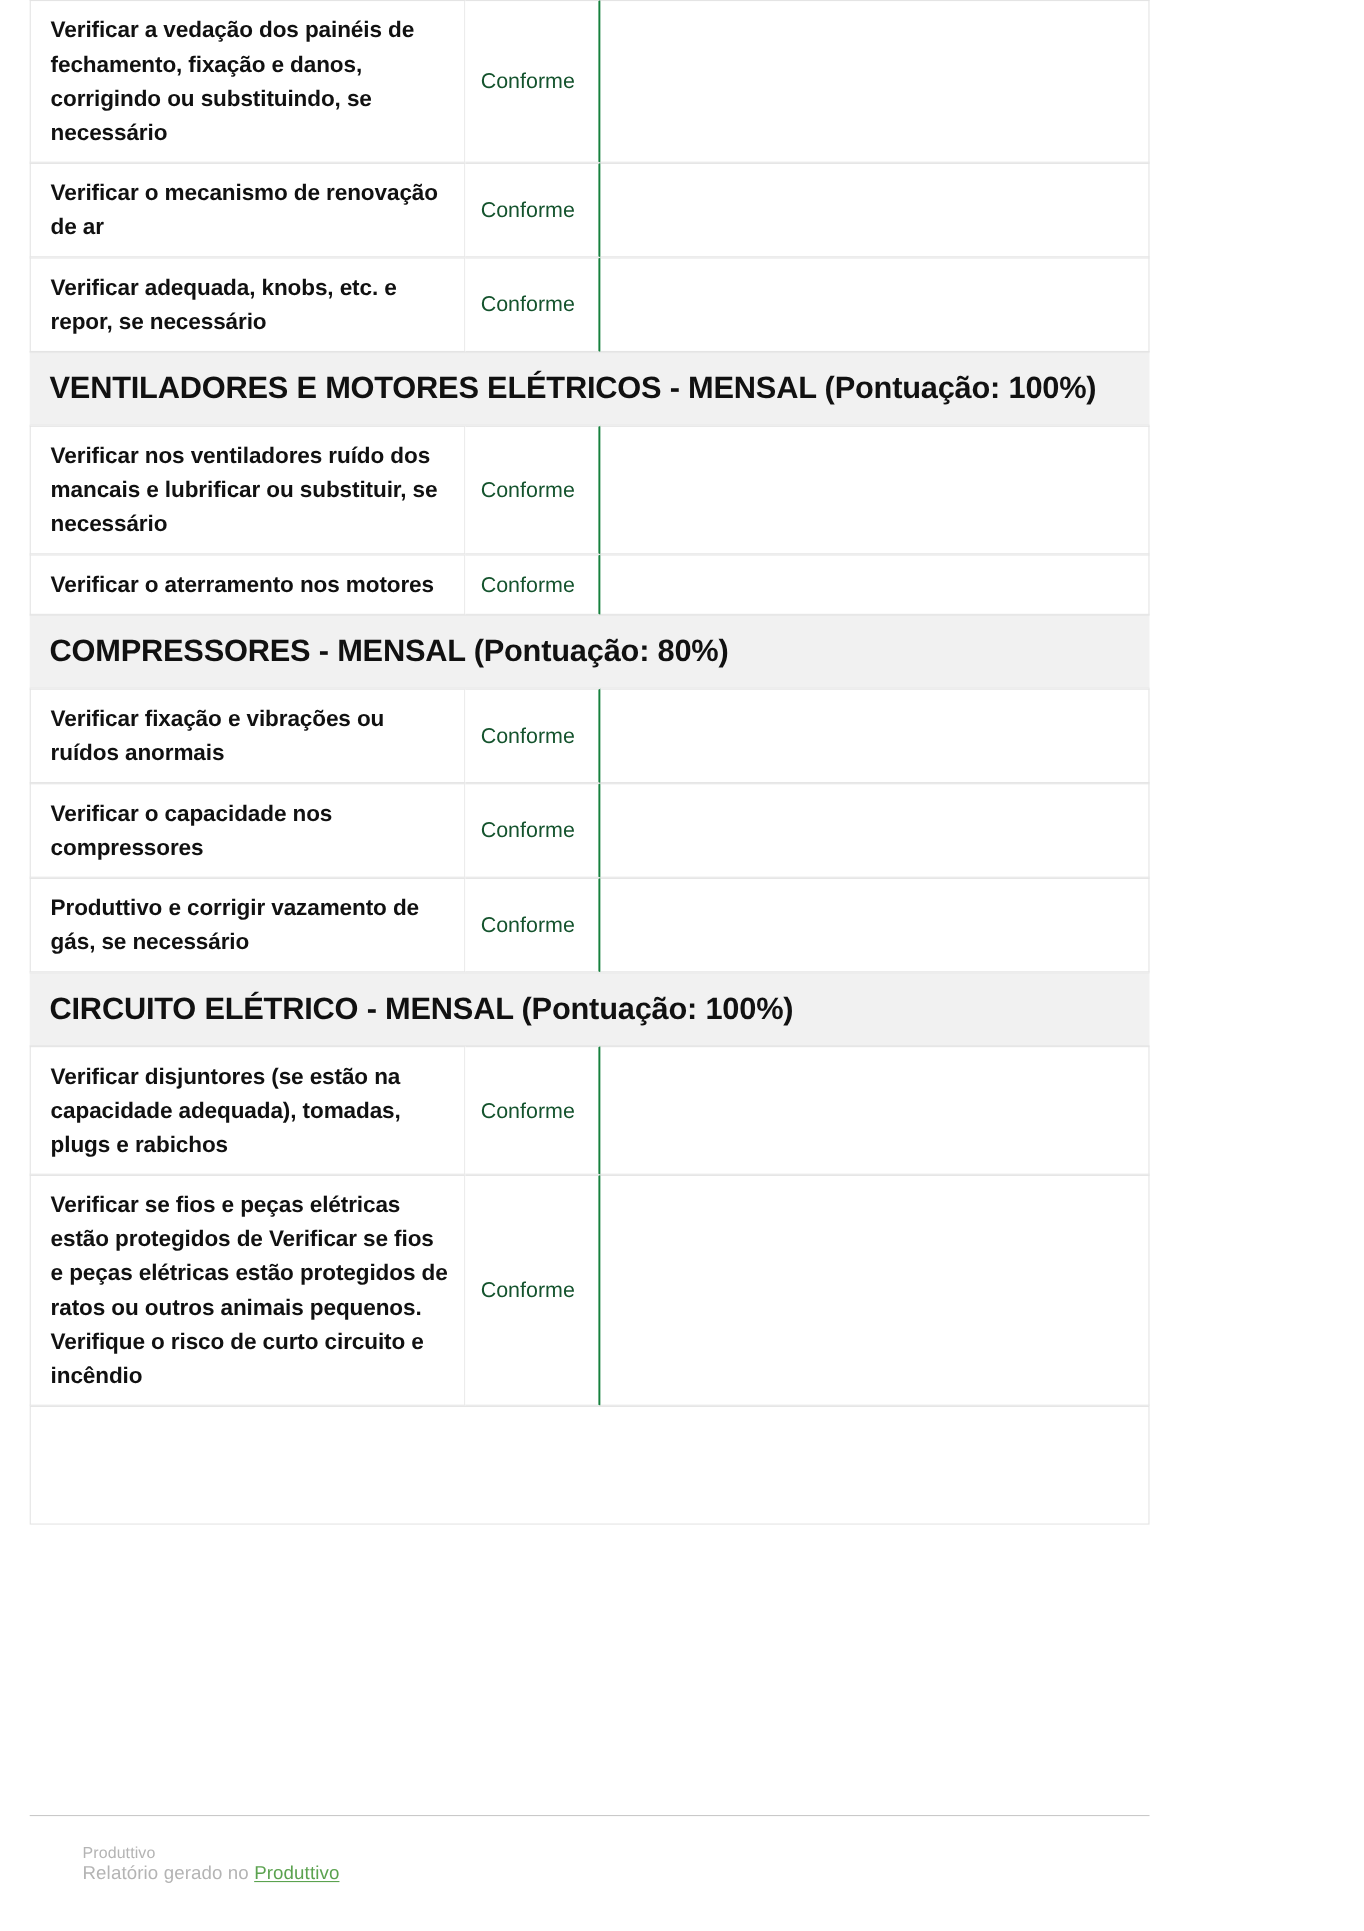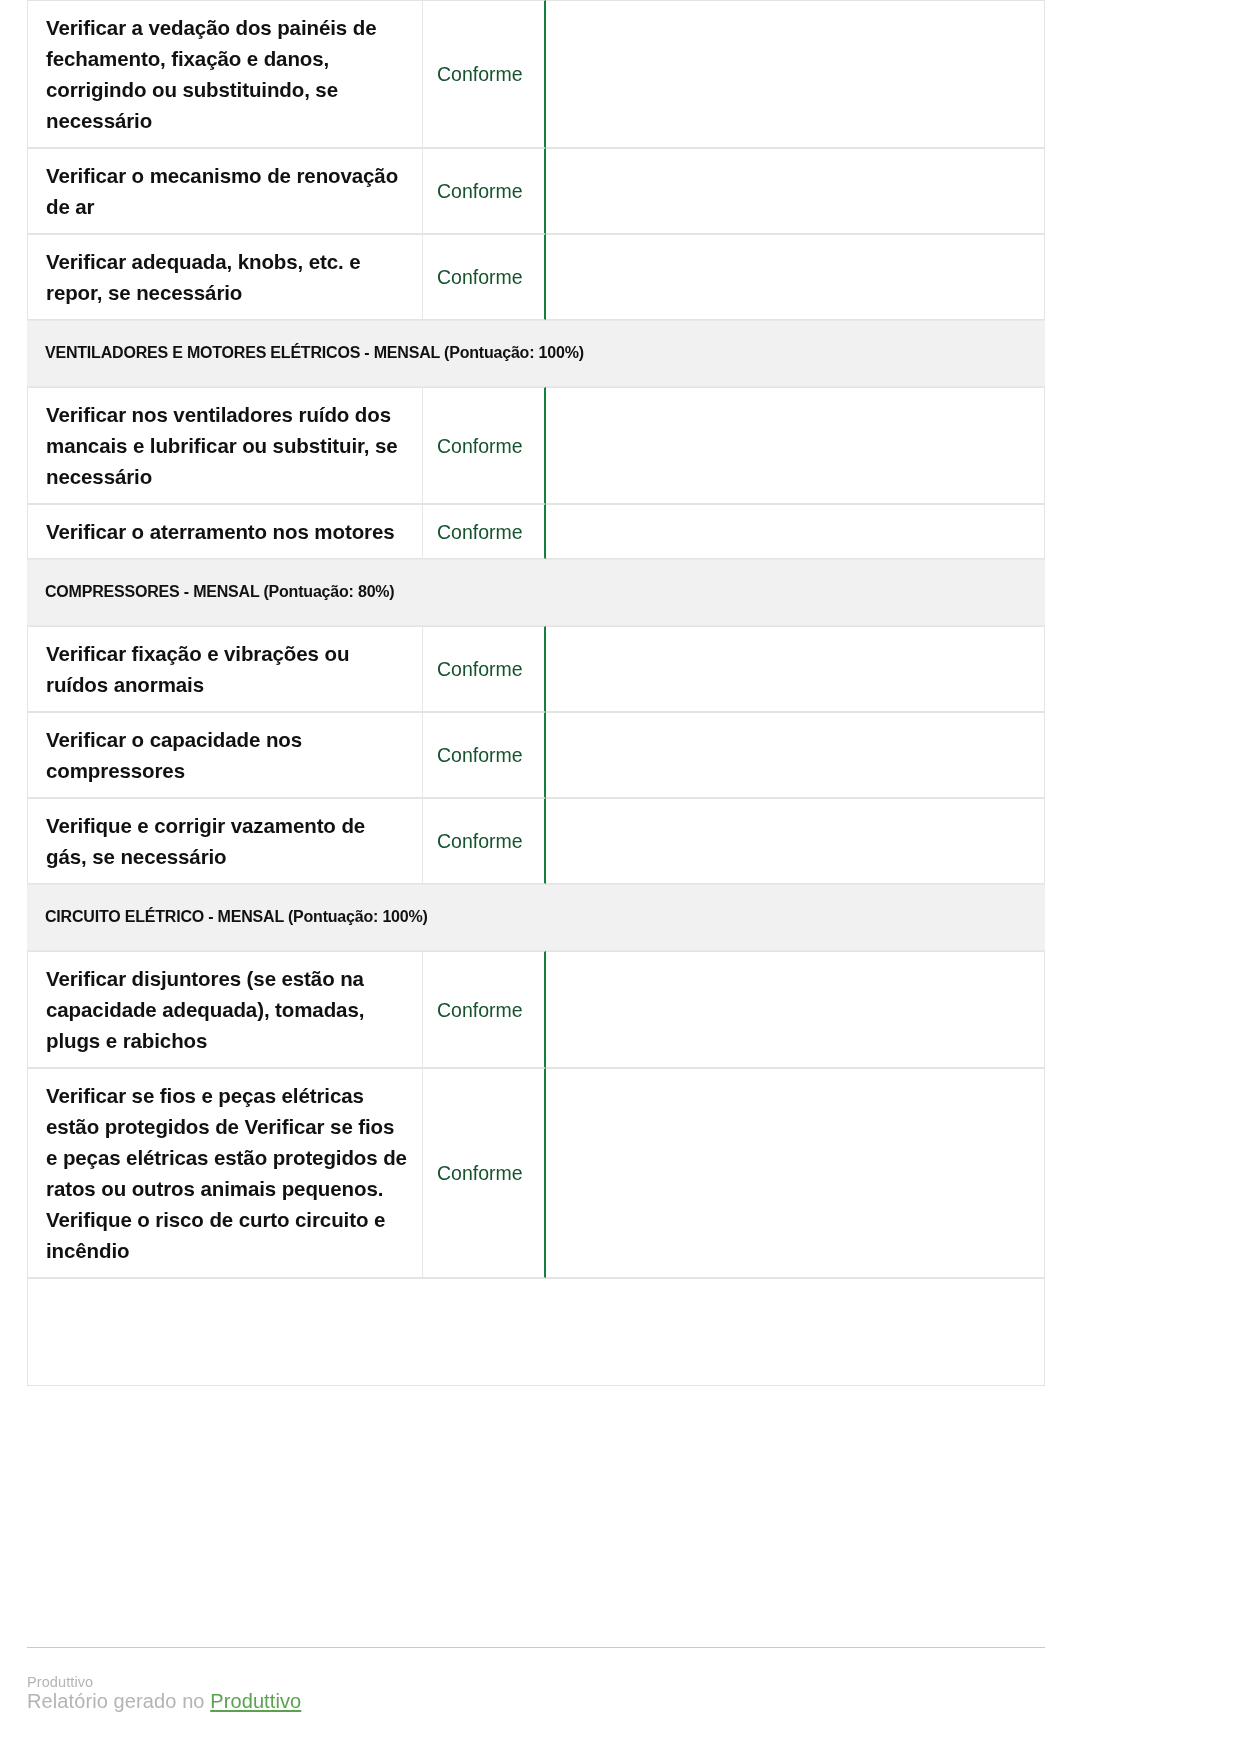--- a/index.html
+++ b/index.html
@@ -67,21 +67,21 @@
     border-right: 1px solid #e4e4e4;
     padding: 11px 14px;
   }
 
   
   tr.section-row > td.section-cell {
     background: #f1f1f1;
     border-top: 1px solid #e9e9e9;
     border-bottom: 1px solid #e9e9e9;
     font-weight: bold;
-    font-size: 16px;
+    font-size: 28px;
     line-height: 34px;
     padding: 15px 18px 16px 18px;
     color: #111111;
     letter-spacing: -0.2px;
   }
 
   
   tr.blank-row > td.blank-cell {
     background: #ffffff;
     border: 1px solid #e4e4e4;
@@ -106,24 +106,25 @@
     justify-content: space-between;
     padding-bottom: 42px;
     flex-direction: column;
   }
   .footer-left {
     font-size: 14.5px;
     color: #b4b4b4;
     letter-spacing: 0.1px;
   }
   .footer-right {
-    font-size: 20px;
+    font-size: 17px;
     color: #b4b4b4;
     letter-spacing: 0.1px;
     white-space: nowrap;
+    margin-left: 48px;
   }
   .footer-link {
     color: #5ba24f;
     text-decoration: underline;
     text-underline-offset: 2px;
   }
 </style>
 </head>
 <body>
 
@@ -171,21 +172,21 @@
           <td class="cell-item">Verificar fixação e vibrações ou ruídos anormais</td>
           <td class="cell-status">Conforme</td>
           <td class="cell-notes"></td>
         </tr>
         <tr class="item-row">
           <td class="cell-item">Verificar o capacidade nos compressores</td>
           <td class="cell-status">Conforme</td>
           <td class="cell-notes"></td>
         </tr>
         <tr class="item-row">
-          <td class="cell-item">Verifique e corrigir vazamento de gás, se necessário</td>
+          <td class="cell-item">Produttivo e corrigir vazamento de gás, se necessário</td>
           <td class="cell-status">Conforme</td>
           <td class="cell-notes"></td>
         </tr>
         <tr class="section-row">
           <td class="section-cell" colspan="3">CIRCUITO ELÉTRICO - MENSAL (Pontuação: 100%)</td>
         </tr>
         <tr class="item-row">
           <td class="cell-item">Verificar disjuntores (se estão na capacidade adequada), tomadas, plugs e rabichos</td>
           <td class="cell-status">Conforme</td>
           <td class="cell-notes"></td>

